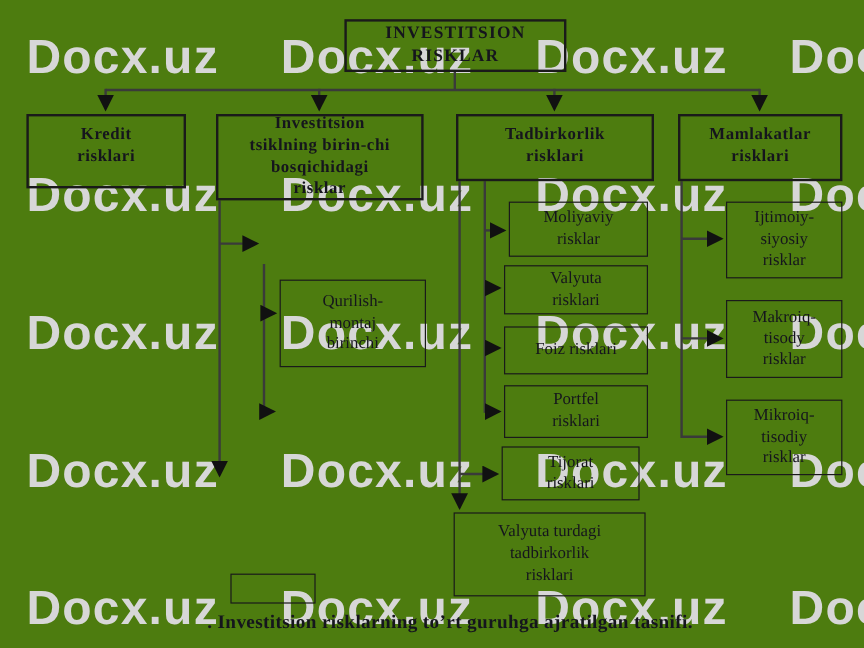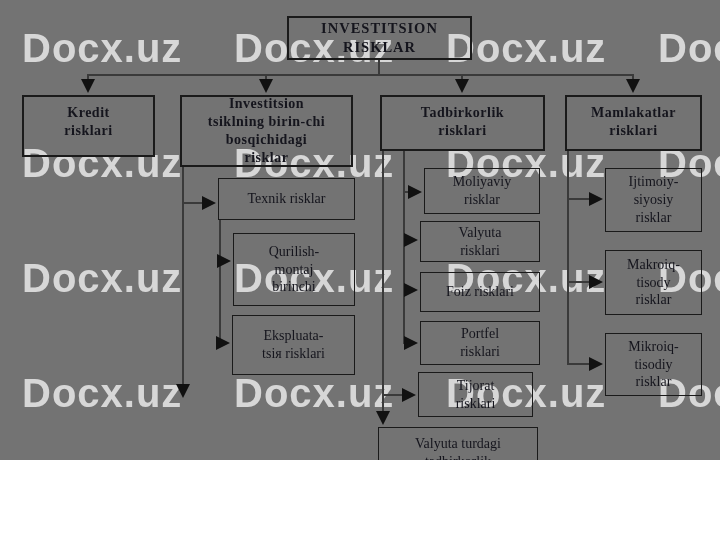--- a/index.html
+++ b/index.html
@@ -1,17 +1,17 @@
 <!DOCTYPE html>
 <html><head>
 <meta charset="utf-8">
 <style>
   html,body{margin:0;padding:0;background:#ffffff;}
   #stage{
-    position:relative;width:720px;height:460px;background:#737373;
+    position:relative;width:720px;height:540px;background:#4d7c0f;
     overflow:hidden;font-family:"Liberation Serif","DejaVu Serif",serif;
     color:#15151d;
   }
   .wm{
     position:absolute;font-family:"Liberation Sans","DejaVu Sans",sans-serif;
     font-size:40px;font-weight:bold;color:#d7d7d7;line-height:1;
     letter-spacing:1px;user-select:none;white-space:nowrap;
   }
   svg.wires{position:absolute;left:0;top:0;}
   .box{
@@ -96,26 +96,23 @@
 risklari</div>
   <div class="box hdr" style="left:180px;top:95px;width:173px;height:72px">Investitsion
 tsiklning birin-chi
 bosqichidagi
 risklar</div>
   <div class="box hdr top-align" style="left:380px;top:95px;width:165px;height:56px">Tadbirkorlik
 risklari</div>
   <div class="box hdr top-align" style="left:565px;top:95px;width:137px;height:56px">Mamlakatlar
 risklari</div>
 
-  <div class="box" style="left:218px;top:178px;width:137px;height:42px">Texnik risklar</div>
   <div class="box" style="left:233px;top:233px;width:122px;height:73px">Qurilish-
 montaj
 birinchi</div>
-  <div class="box" style="left:232px;top:315px;width:123px;height:60px">Ekspluata-
-tsiя risklari</div>
   <div class="box" style="left:192px;top:478px;width:71px;height:25px"></div>
 
   <div class="box" style="left:424px;top:168px;width:116px;height:46px">Moliyaviy
 risklar</div>
   <div class="box" style="left:420px;top:221px;width:120px;height:41px">Valyuta
 risklari</div>
   <div class="box" style="left:420px;top:272px;width:120px;height:40px">Foiz risklari</div>
   <div class="box" style="left:420px;top:321px;width:120px;height:44px">Portfel
 risklari</div>
   <div class="box" style="left:418px;top:372px;width:115px;height:45px">Tijorat

